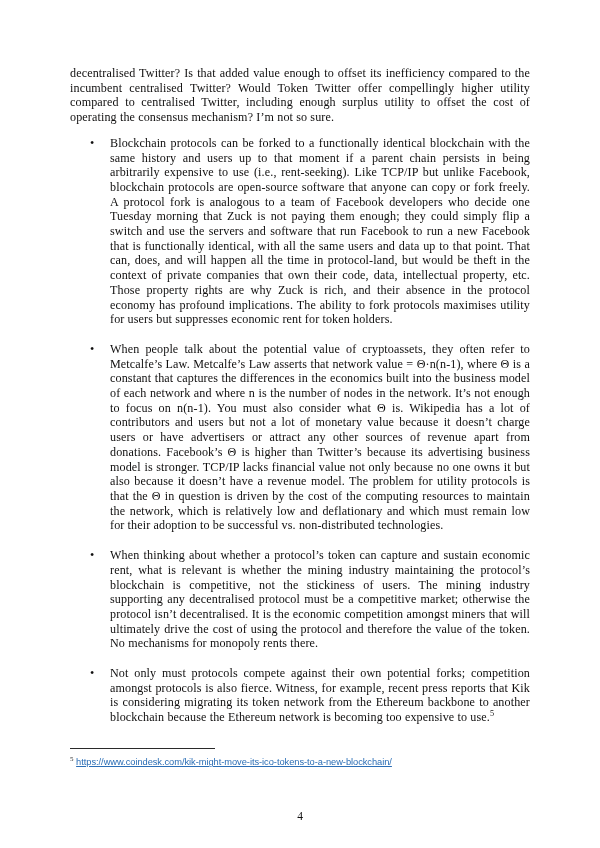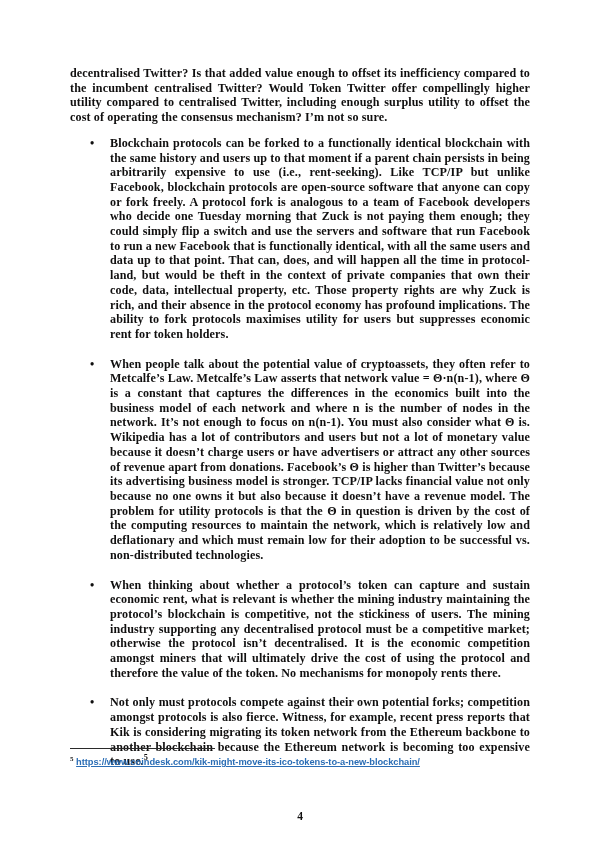--- a/index.html
+++ b/index.html
@@ -13,21 +13,20 @@
     overflow: hidden;
     font-family: "Liberation Serif", "DejaVu Serif", serif;
     color: #100f0f;
   }
   .page {
     position: relative;
     width: 552px;
     height: 848px;
     background: #ffffff;
     box-sizing: border-box;
-    font-weight: bold;
   }
   .content {
     position: absolute;
     left: 70px;
     top: 66px;
     width: 460px;
   }
   p.para {
     margin: 0 0 11px 0;
     font-size: 12.1px;

